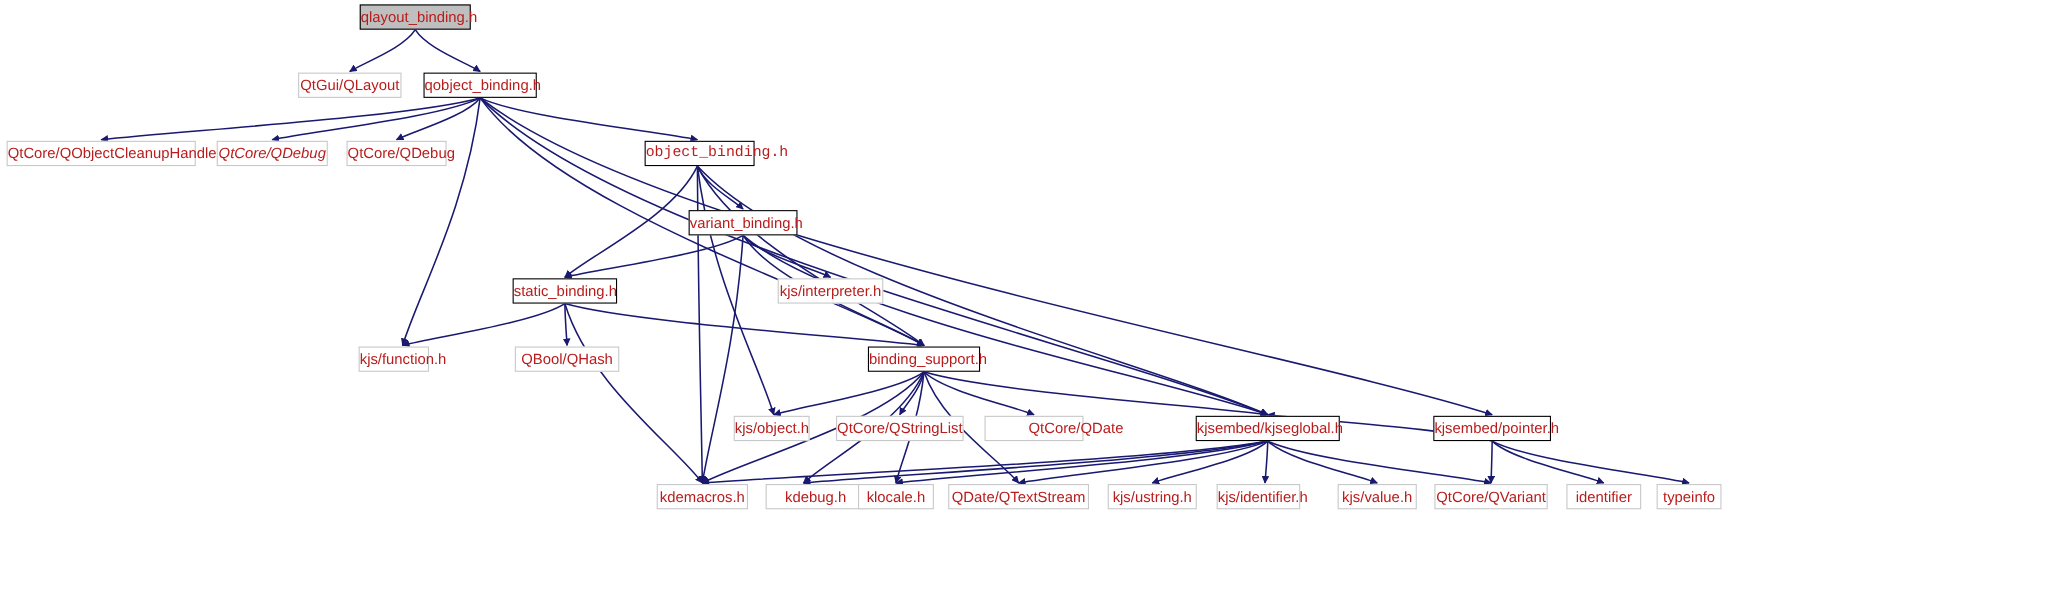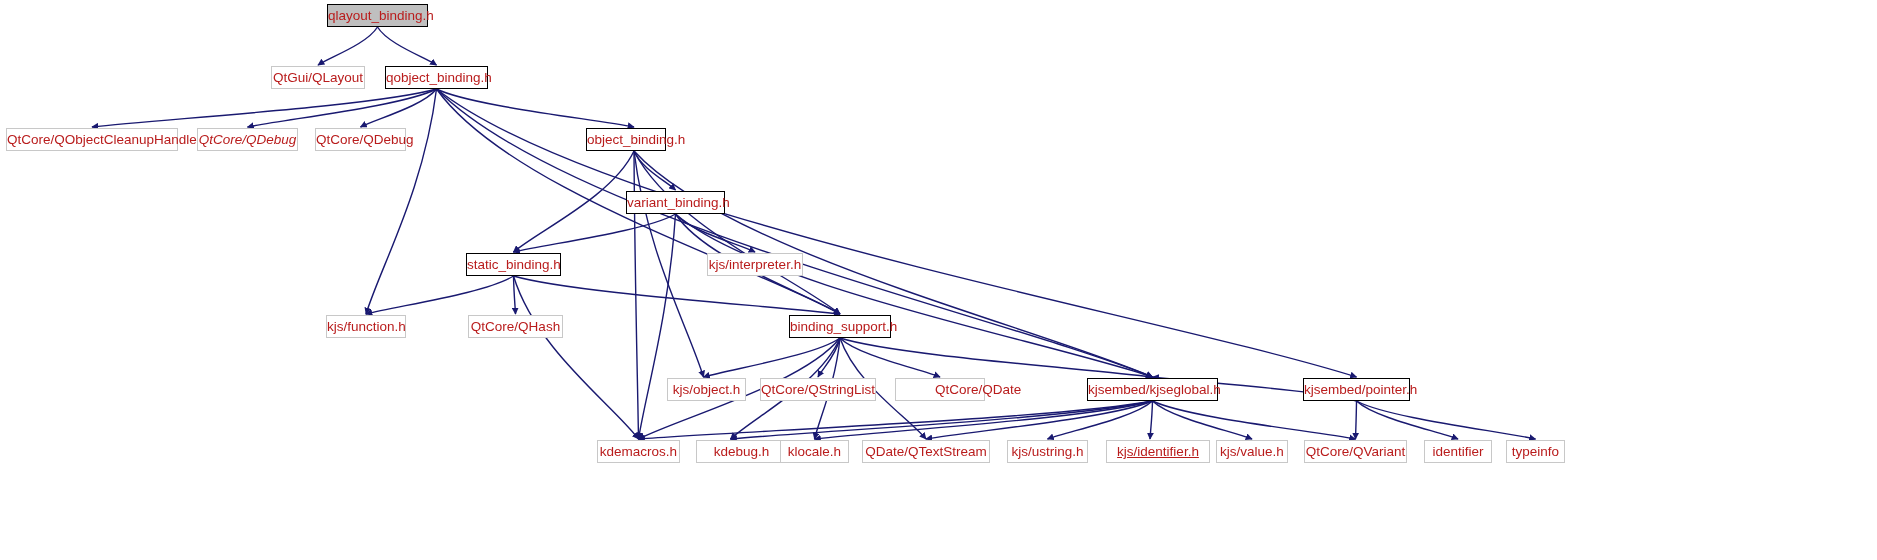--- a/index.html
+++ b/index.html
@@ -70,36 +70,36 @@
         <path d="M 1356.5 401 C 1319.78 390.2, 1197.38 382.28, 1152.5 377" marker-end="url(#arrow)"></path>
       </g>
   </svg>
   <div id="node-layer">
       <div class="node current" style="left: 327px; top: 4px; width: 101px;">qlayout_binding.h</div>
       <div class="node" style="left: 271px; top: 66px; width: 94px;">QtGui/QLayout</div>
       <div class="node strong" style="left: 385px; top: 66px; width: 103px;">qobject_binding.h</div>
       <div class="node" style="left: 6px; top: 128px; width: 172px;">QtCore/QObjectCleanupHandler</div>
       <div class="node" style="left: 197px; top: 128px; width: 101px; font-style: italic;">QtCore/QDebug</div>
       <div class="node" style="left: 315px; top: 128px; width: 91px;">QtCore/QDebug</div>
-      <div class="node strong" style="left: 586px; top: 128px; width: 80px;">object_binding.h</div>
+      <div class="node strong" style="left: 586px; top: 128px; width: 100px; font-family: Liberation Mono, monospace;">object_binding.h</div>
       <div class="node strong" style="left: 626px; top: 191px; width: 99px;">variant_binding.h</div>
       <div class="node" style="left: 707px; top: 253px; width: 96px;">kjs/interpreter.h</div>
       <div class="node strong" style="left: 466px; top: 253px; width: 95px;">static_binding.h</div>
-      <div class="node" style="left: 326px; top: 315px; width: 80px;">kjs/function.h</div>
-      <div class="node" style="left: 468px; top: 315px; width: 95px;">QtCore/QHash</div>
+      <div class="node" style="left: 326px; top: 315px; width: 64px;">kjs/function.h</div>
+      <div class="node" style="left: 468px; top: 315px; width: 95px;">QBool/QHash</div>
       <div class="node strong" style="left: 789px; top: 315px; width: 102px;">binding_support.h</div>
-      <div class="node" style="left: 667px; top: 378px; width: 79px;">kjs/object.h</div>
+      <div class="node" style="left: 667px; top: 378px; width: 69px;">kjs/object.h</div>
       <div class="node" style="left: 760px; top: 378px; width: 116px;">QtCore/QStringList</div>
       <div class="node" style="left: 895px; top: 378px; width: 90px; padding-left: 39px;">QtCore/QDate</div>
       <div class="node strong" style="left: 1087px; top: 378px; width: 131px;">kjsembed/kjseglobal.h</div>
       <div class="node strong" style="left: 1303px; top: 378px; width: 107px;">kjsembed/pointer.h</div>
       <div class="node" style="left: 597px; top: 440px; width: 83px;">kdemacros.h</div>
       <div class="node" style="left: 696px; top: 440px; width: 91px;">kdebug.h</div>
       <div class="node" style="left: 780px; top: 440px; width: 69px;">klocale.h</div>
       <div class="node" style="left: 862px; top: 440px; width: 128px;">QDate/QTextStream</div>
       <div class="node" style="left: 1007px; top: 440px; width: 81px;">kjs/ustring.h</div>
-      <div class="node" style="left: 1106px; top: 440px; width: 104px; text-decoration: underline;">kjs/identifier.h</div>
+      <div class="node" style="left: 1106px; top: 440px; width: 76px;">kjs/identifier.h</div>
       <div class="node" style="left: 1216px; top: 440px; width: 72px;">kjs/value.h</div>
       <div class="node" style="left: 1304px; top: 440px; width: 103px;">QtCore/QVariant</div>
       <div class="node" style="left: 1424px; top: 440px; width: 68px;">identifier</div>
       <div class="node" style="left: 1506px; top: 440px; width: 59px;">typeinfo</div>
     </div>
 </div>
 
 </body></html>

